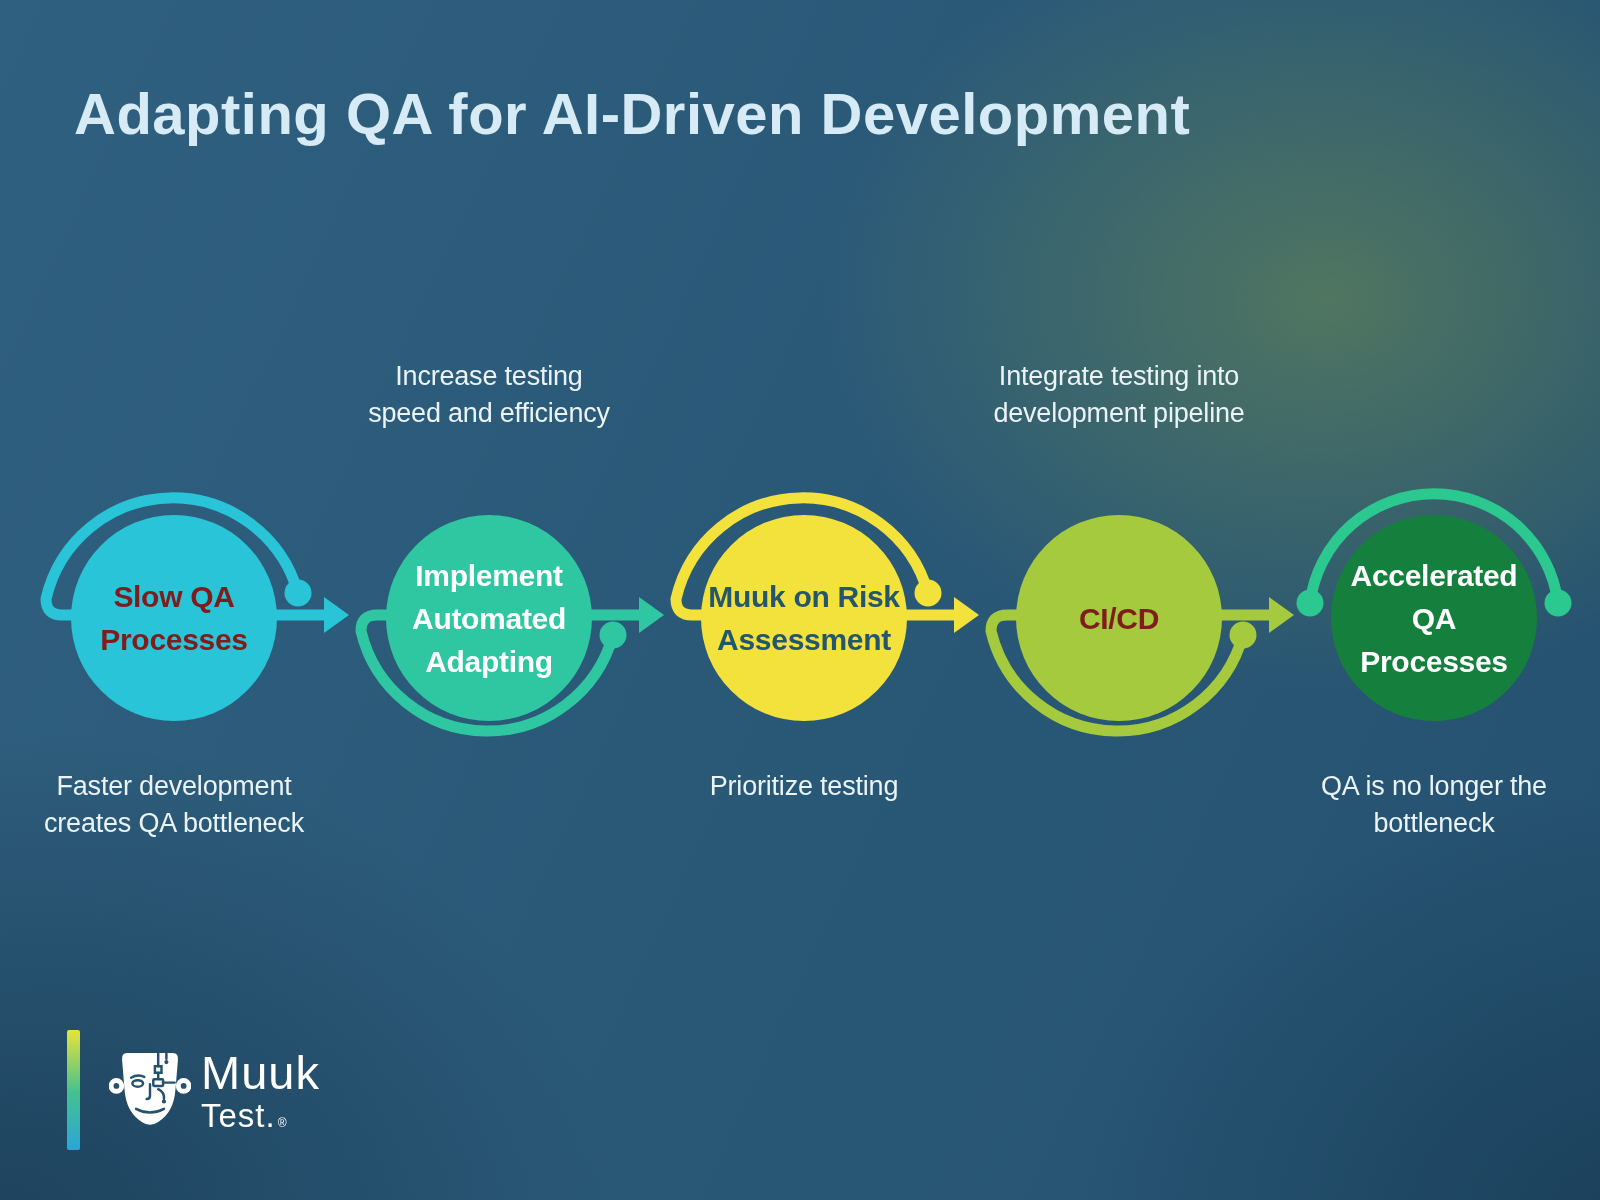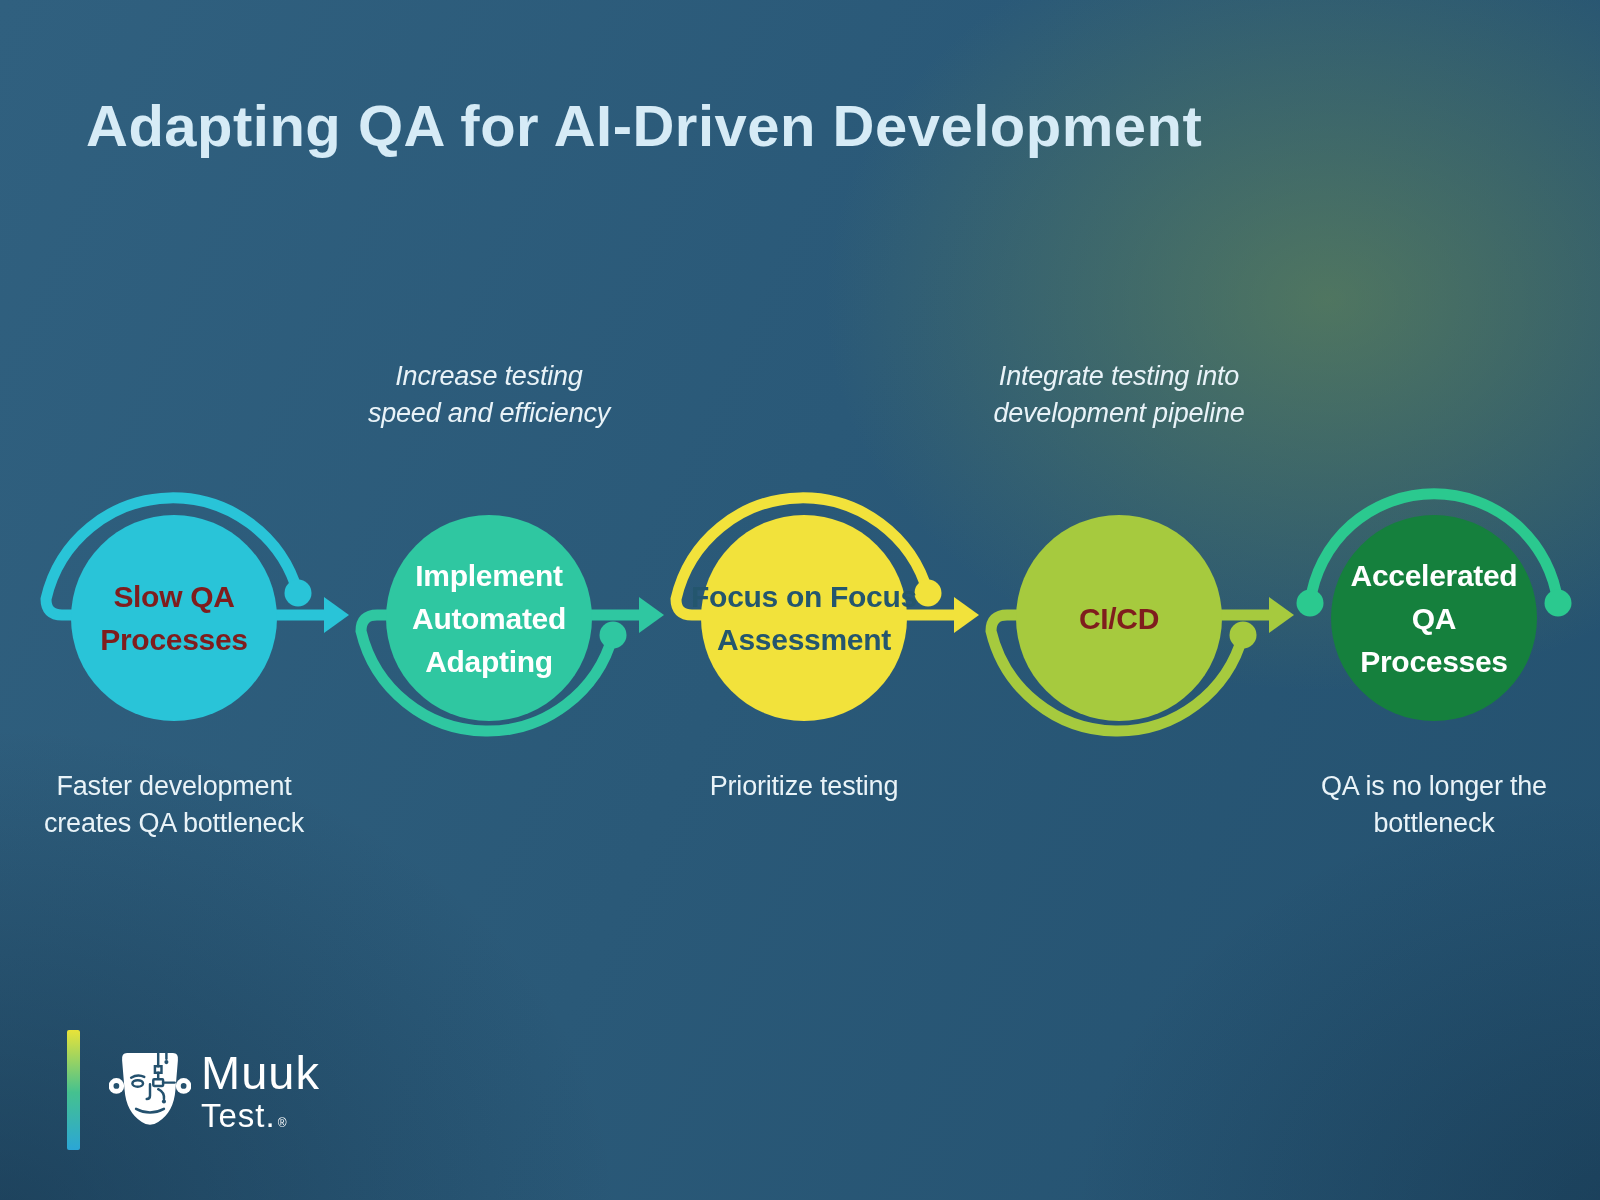--- a/index.html
+++ b/index.html
@@ -6,38 +6,38 @@
   body{
     width:1600px;height:1200px;position:relative;overflow:hidden;
     font-family:"Liberation Sans",sans-serif;
     background:
       radial-gradient(720px 560px at 83% 25%, rgba(128,156,72,0.45), rgba(128,156,72,0) 70%),
       radial-gradient(1000px 800px at 0% 102%, rgba(8,30,50,0.42), rgba(8,30,50,0) 62%),
       radial-gradient(900px 700px at 102% 102%, rgba(10,32,52,0.35), rgba(10,32,52,0) 62%),
       linear-gradient(115deg,#30607f 0%, #2a5978 48%, #24516f 100%);
   }
   .title{
-    position:absolute;left:70px;top:76px;margin:16px;
+    position:absolute;left:70px;top:76px;margin:4px;
     font-size:58px;font-weight:700;letter-spacing:.5px;
     color:var(--title-color,#d6ebf6);white-space:nowrap;
   }
   #flow-svg{position:absolute;left:0;top:0;}
   .step{position:absolute;top:0;width:380px;height:1200px;}
   .circle{
     position:absolute;left:87px;top:515px;width:206px;height:206px;border-radius:50%;
     display:flex;flex-direction:column;align-items:center;justify-content:center;
     font-weight:700;font-size:30px;line-height:43px;letter-spacing:-.3px;text-align:center;
   }
   .circle .line{white-space:nowrap;}
   .caption{
     position:absolute;left:0;width:380px;text-align:center;
     font-size:27px;line-height:37px;letter-spacing:-.2px;
     color:var(--caption-color,#e9f3f8);
   }
-  .caption.above{top:358px;font-style:italic;}
+  .caption.above{top:358px;}
   .caption.below{top:768px;}
   .caption .cap-line{white-space:nowrap;}
   .logo{position:absolute;left:67px;top:1028px;width:330px;height:130px;}
   .logo-bar{
     position:absolute;left:0;top:2px;width:13px;height:120px;border-radius:2px;
     background:linear-gradient(180deg,#e8e339 0%, #45c18f 52%, #2ba6d6 100%);
   }
   .logo-face{position:absolute;left:42px;top:14px;}
   .logo-text{position:absolute;left:134px;top:20px;color:#ffffff;font-weight:400;}
   .muuk{font-size:47px;line-height:50px;letter-spacing:1px;}
@@ -89,21 +89,21 @@
     <span class="line">Adapting</span>
   </div>
   <div class="caption above">
     <div class="cap-line">Increase testing</div>
     <div class="cap-line">speed and efficiency</div>
   </div>
 </div>
 
 <div class="step" style="left: 614px;">
   <div class="circle" style="background: rgb(242, 226, 59); color: rgb(36, 86, 110);">
-    <span class="line">Focus on Focus</span>
+    <span class="line">Muuk on Risk</span>
     <span class="line">Assessment</span>
   </div>
   <div class="caption below">
     <div class="cap-line">Prioritize testing</div>
   </div>
 </div>
 
 <div class="step" style="left: 929px;">
   <div class="circle" style="background: rgb(166, 202, 62); color: #7f1d1d;">
     <span class="line">CI/CD</span>

